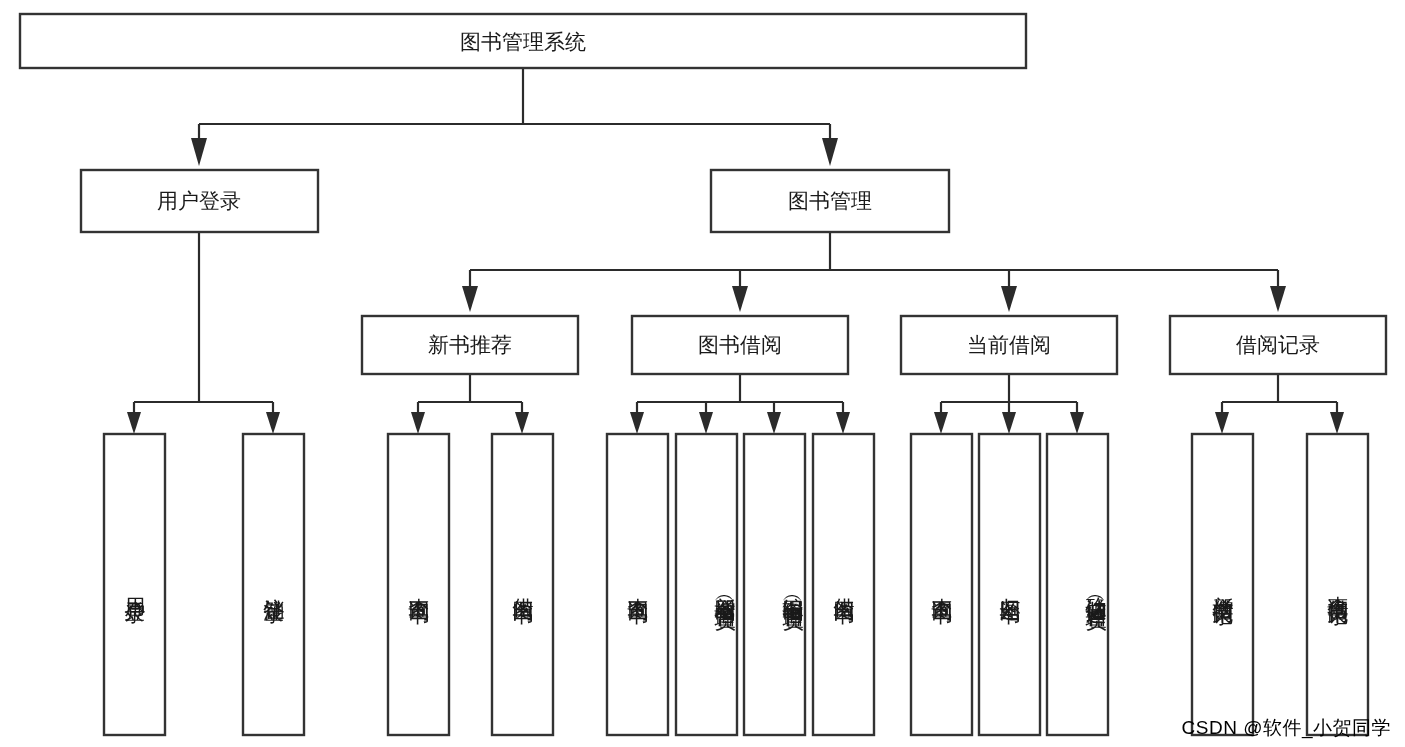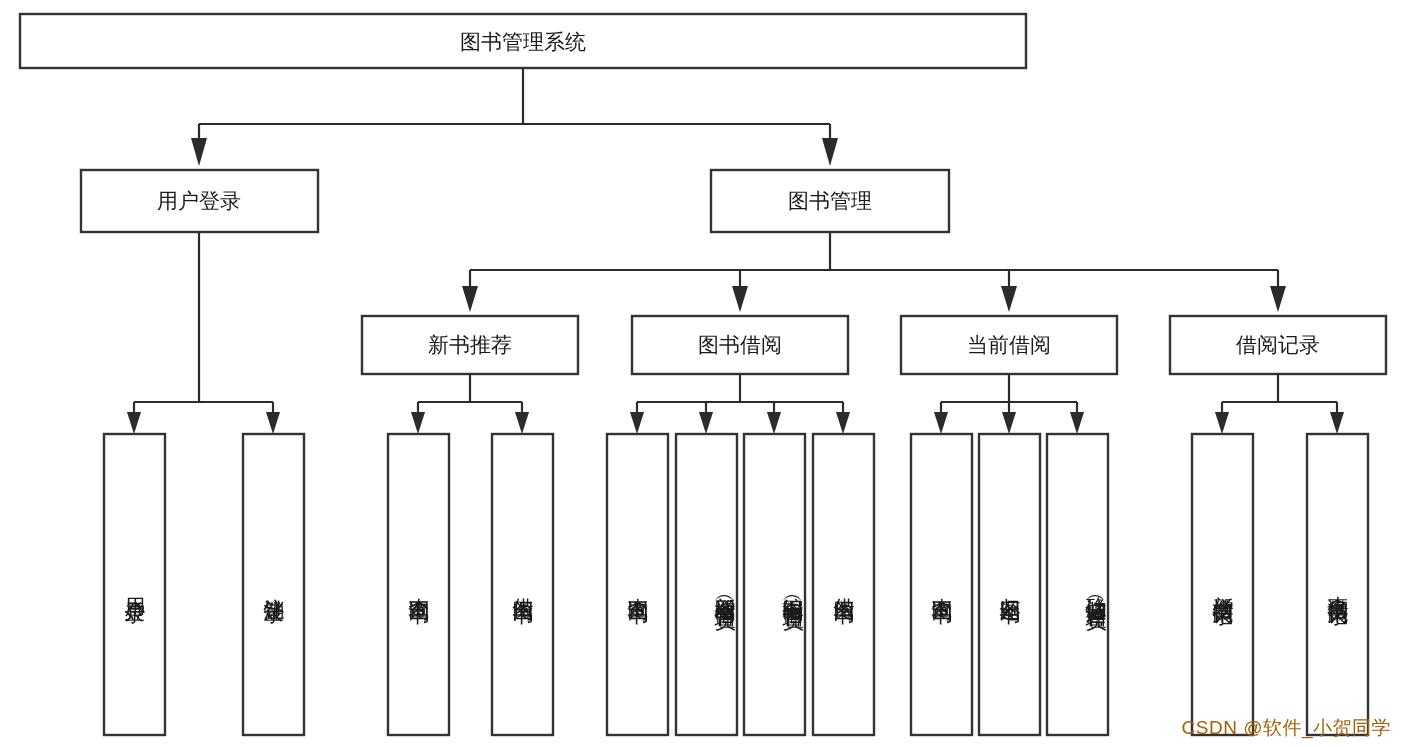--- a/index.html
+++ b/index.html
@@ -62,21 +62,21 @@
     color: #1a1a1a;
     white-space: nowrap;
     pointer-events: none;
   }
   .watermark {
     position: absolute;
     right: 14px;
     bottom: 6px;
     font-family: "Liberation Sans", "DejaVu Sans", sans-serif;
     font-size: 19px;
-    color: #a16207;
+    color: #000000;
     letter-spacing: 0.5px;
     user-select: none;
   }
 </style>
 </head>
 <body>
 
 <div id="diagram-root">
 
   <svg id="flow-svg" viewBox="0 0 1405 747">

